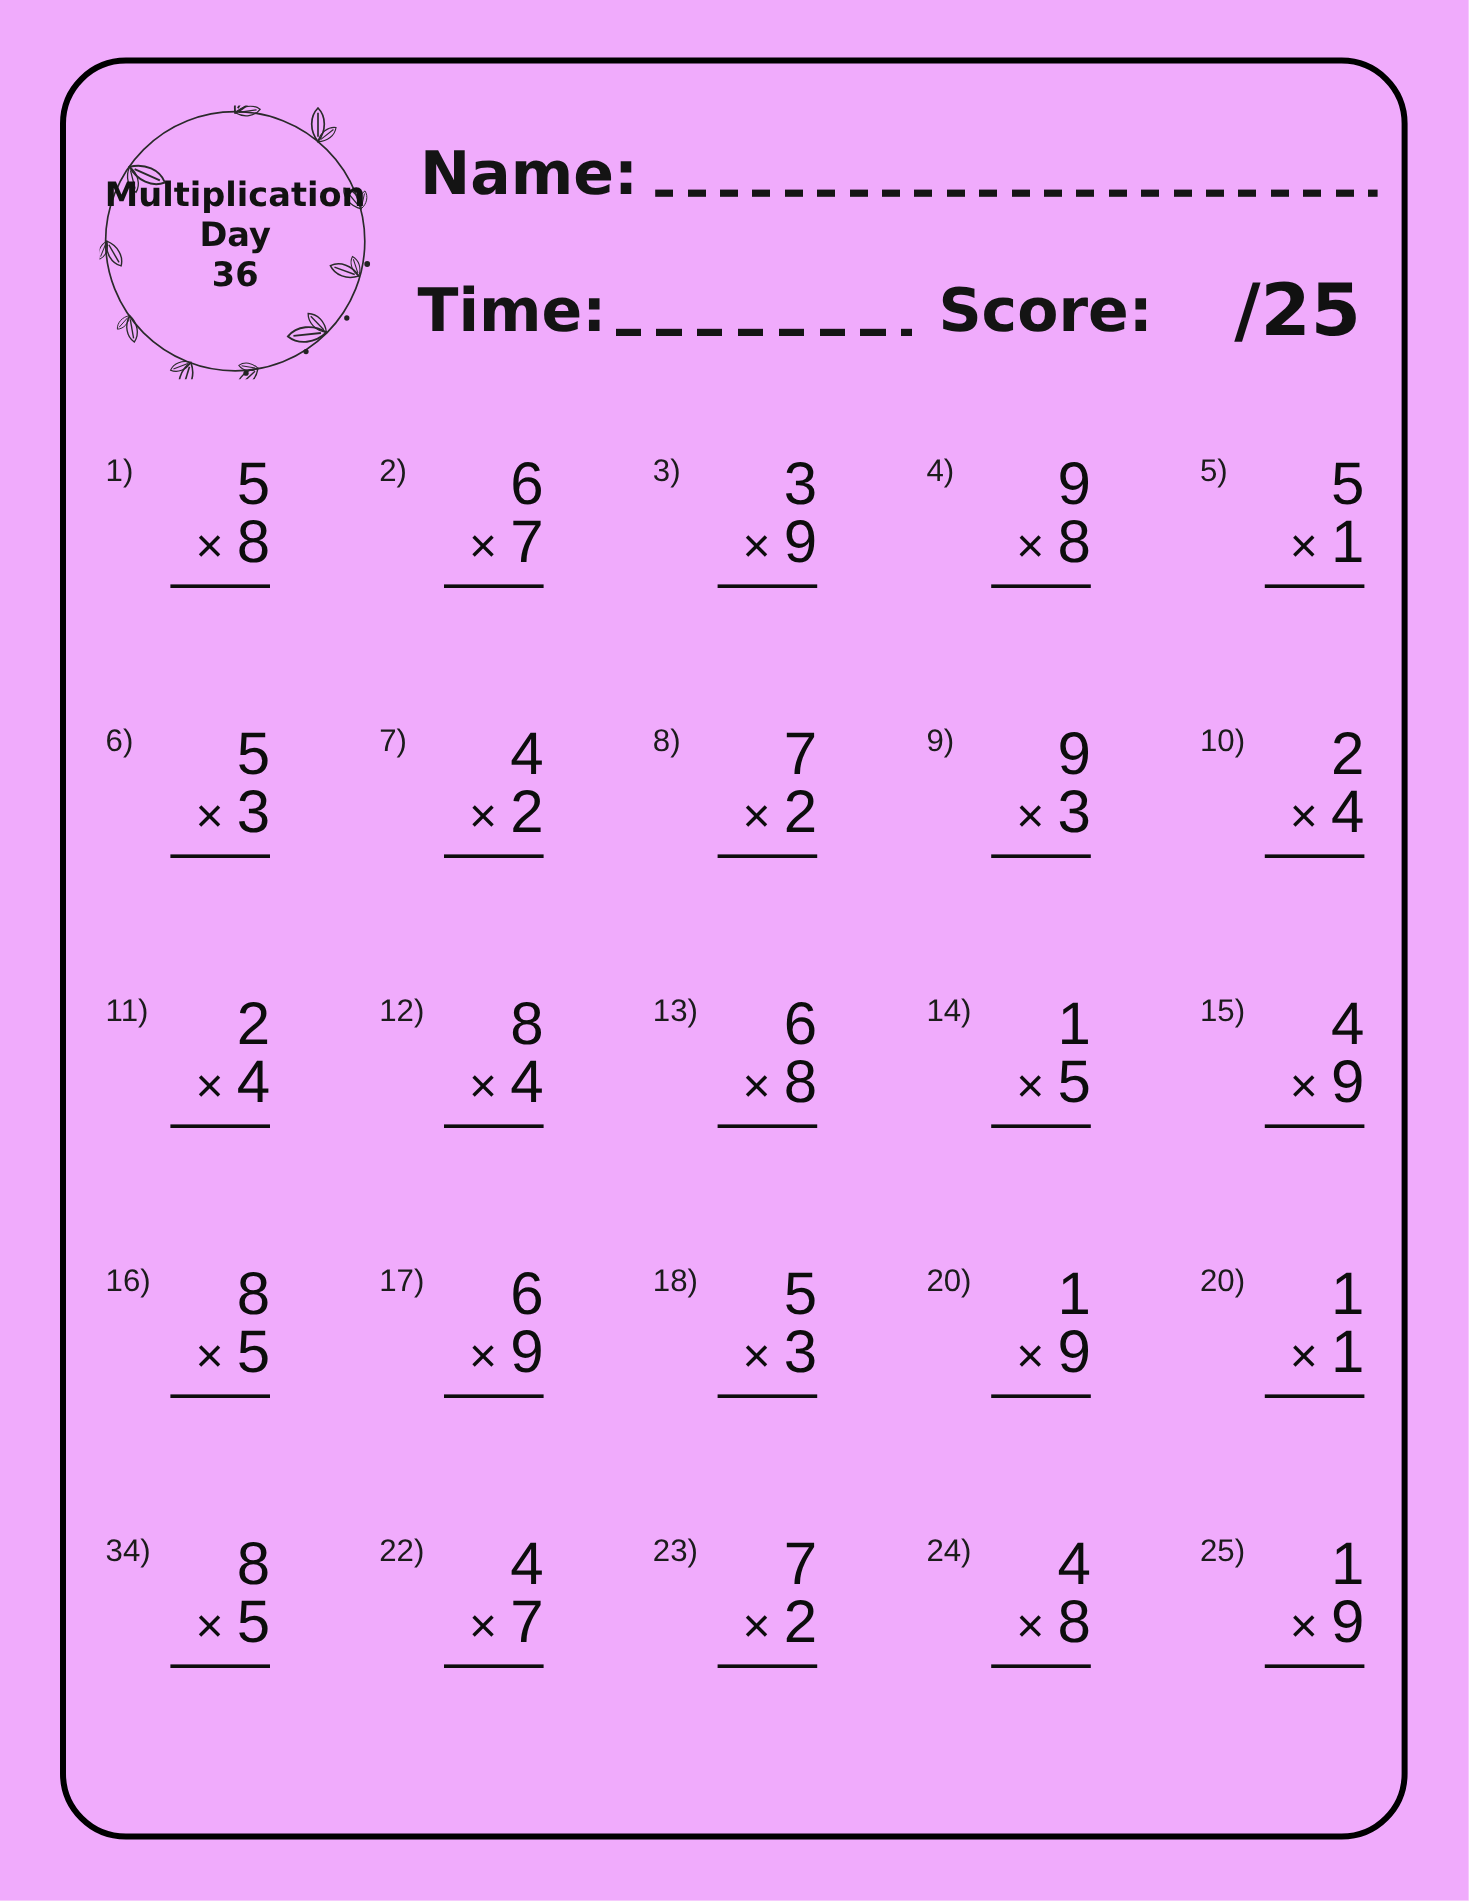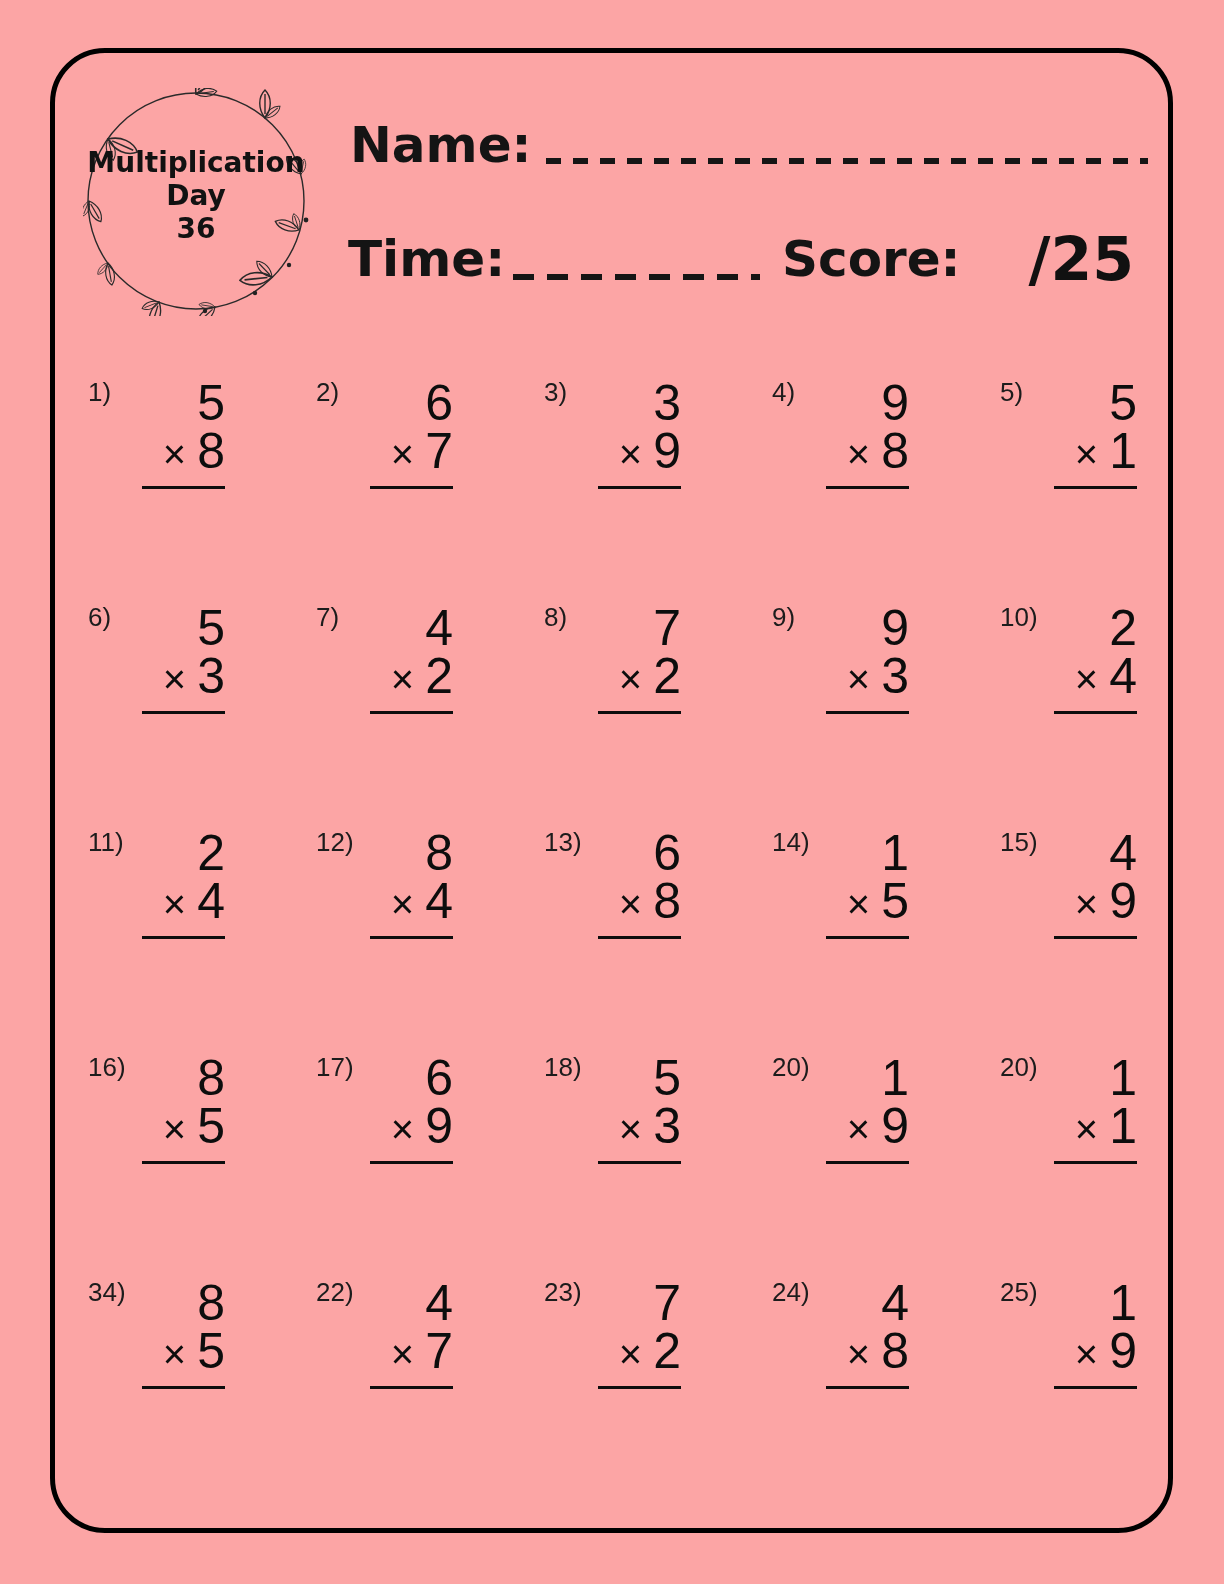--- a/index.html
+++ b/index.html
@@ -1,19 +1,19 @@
 <!DOCTYPE html>
 <html><head>
 <meta charset="utf-8">
 <style>
   html,body{margin:0;padding:0;background:#ffffff;}
   .page{
     position:relative;
     width:1224px;height:1584px;
-    background:#fca5a5;
+    background:#f0abfc;
     font-family:"Liberation Sans",sans-serif;
     color:#111;
     overflow:hidden;
   }
   
   .frame{
     position:absolute;
     left:50px;top:48px;
     width:1113px;height:1475px;
     border:5px solid #000;

